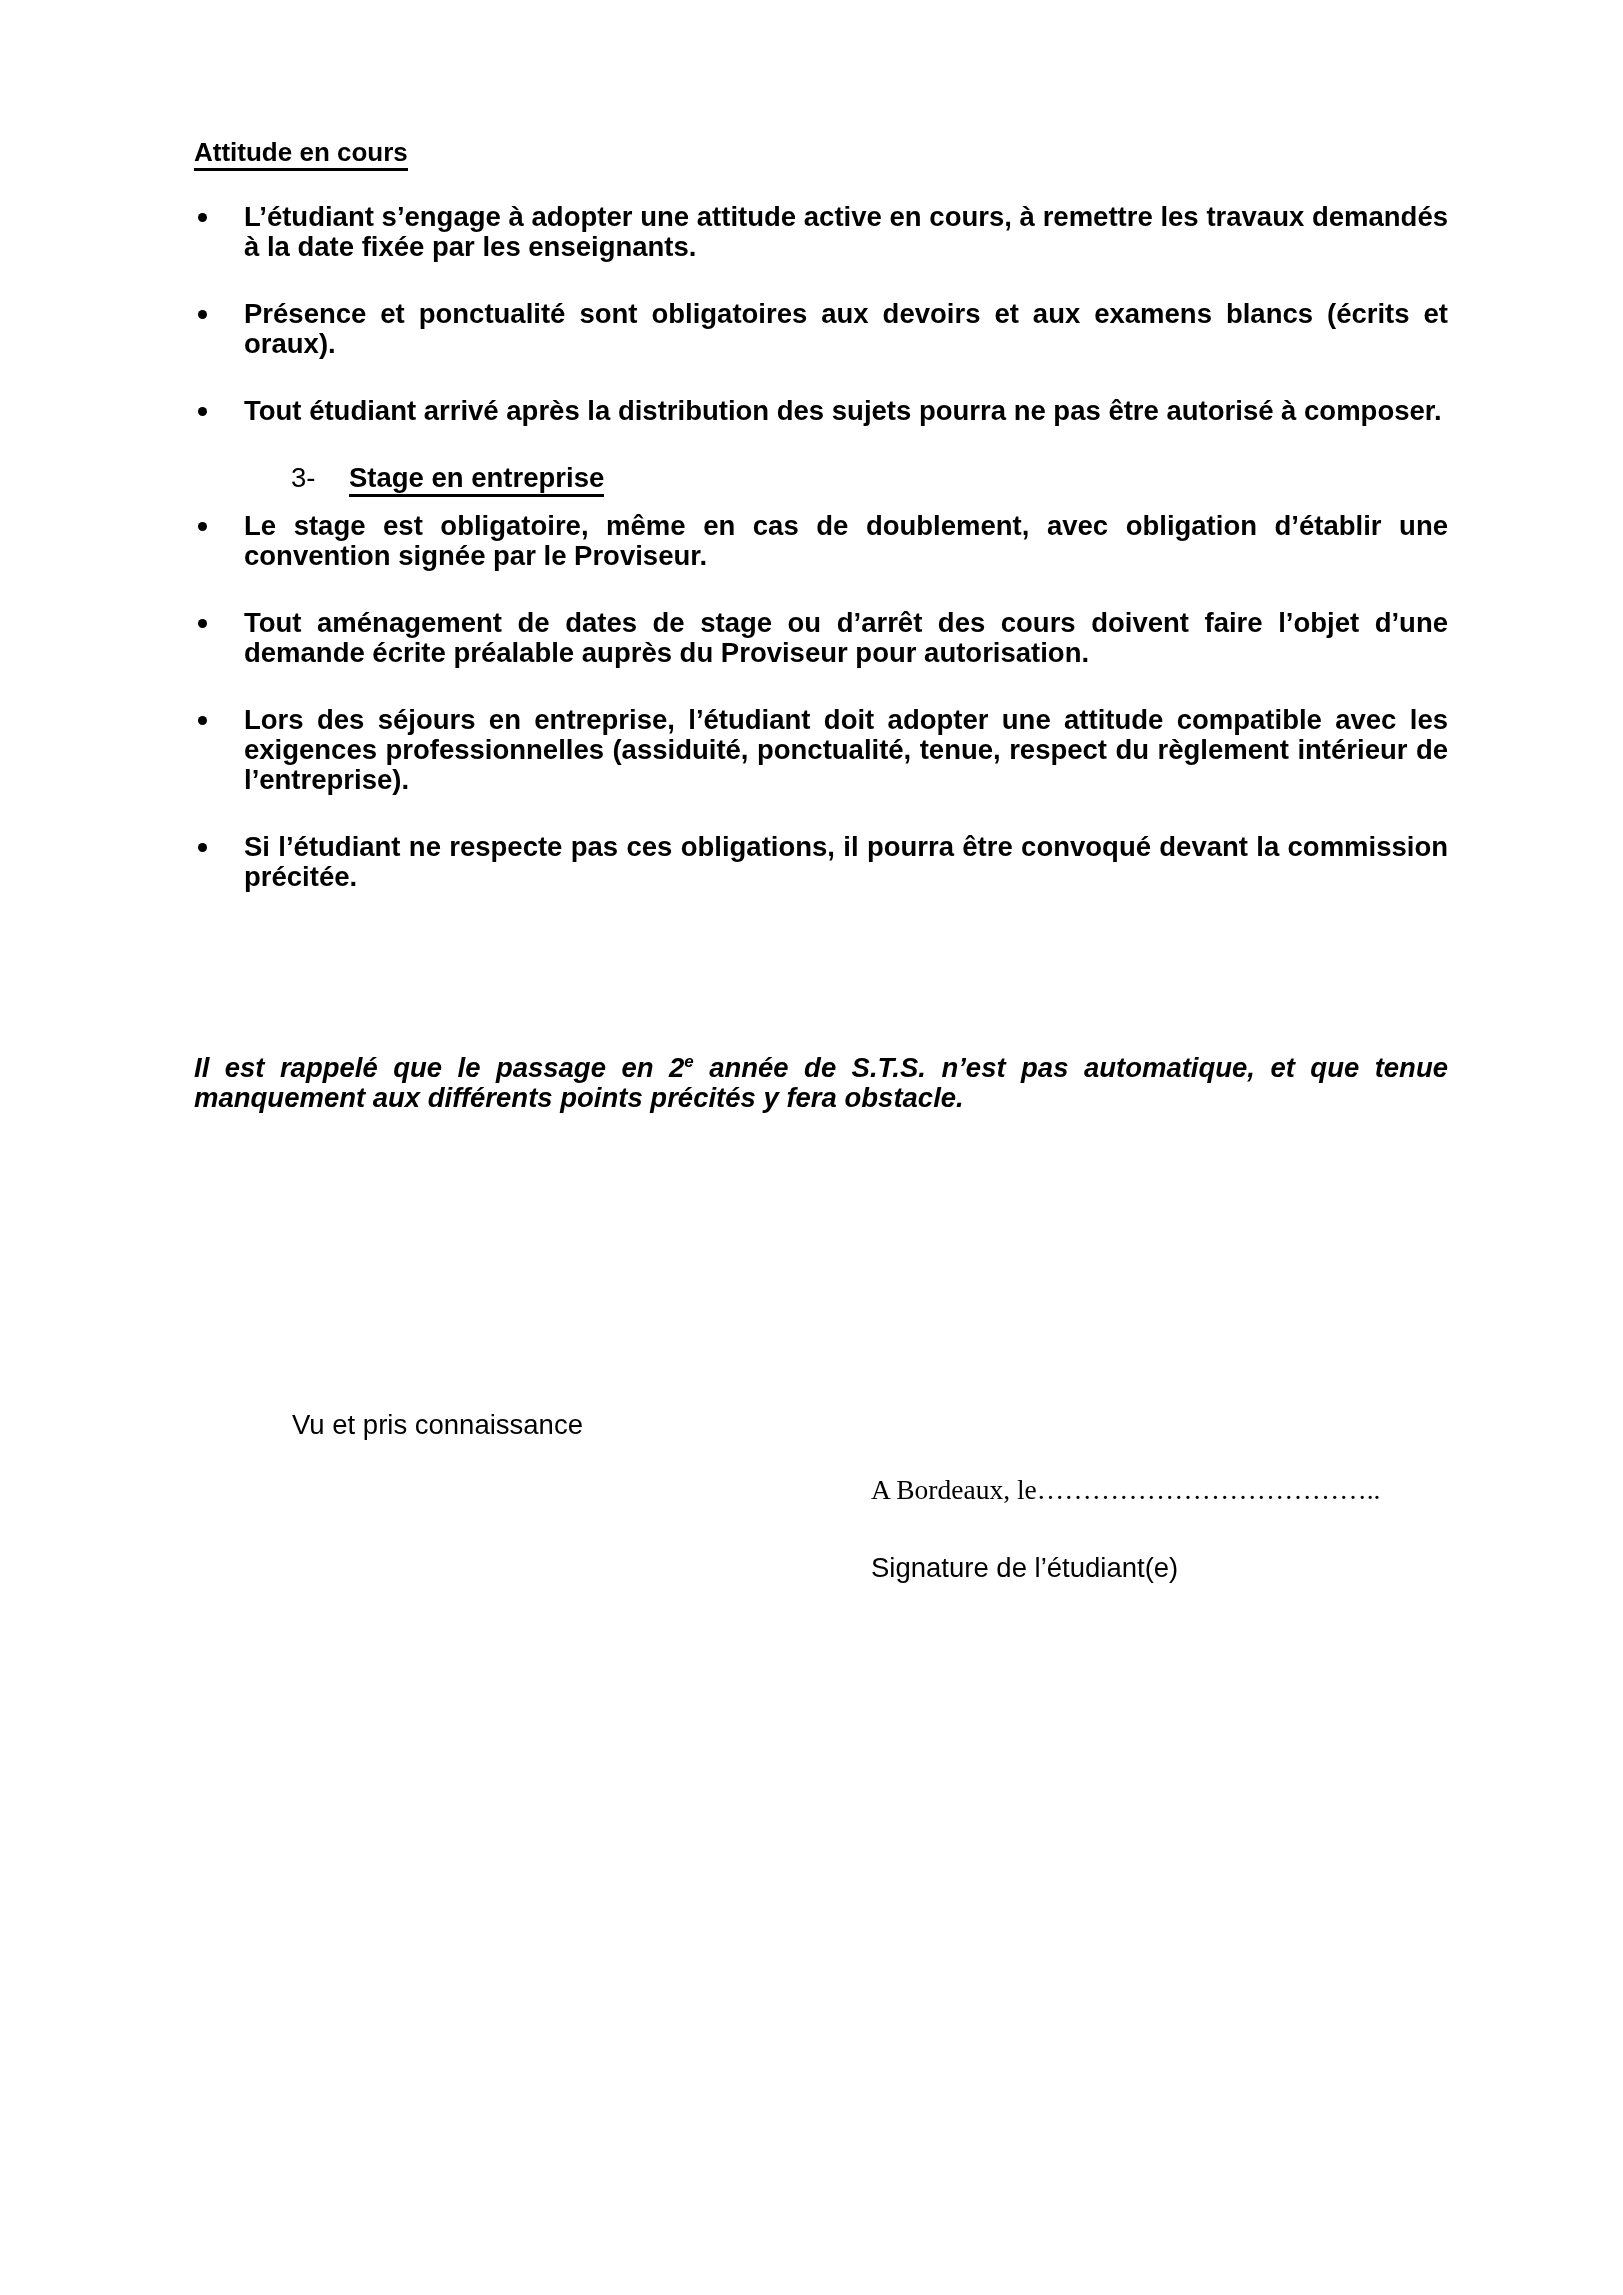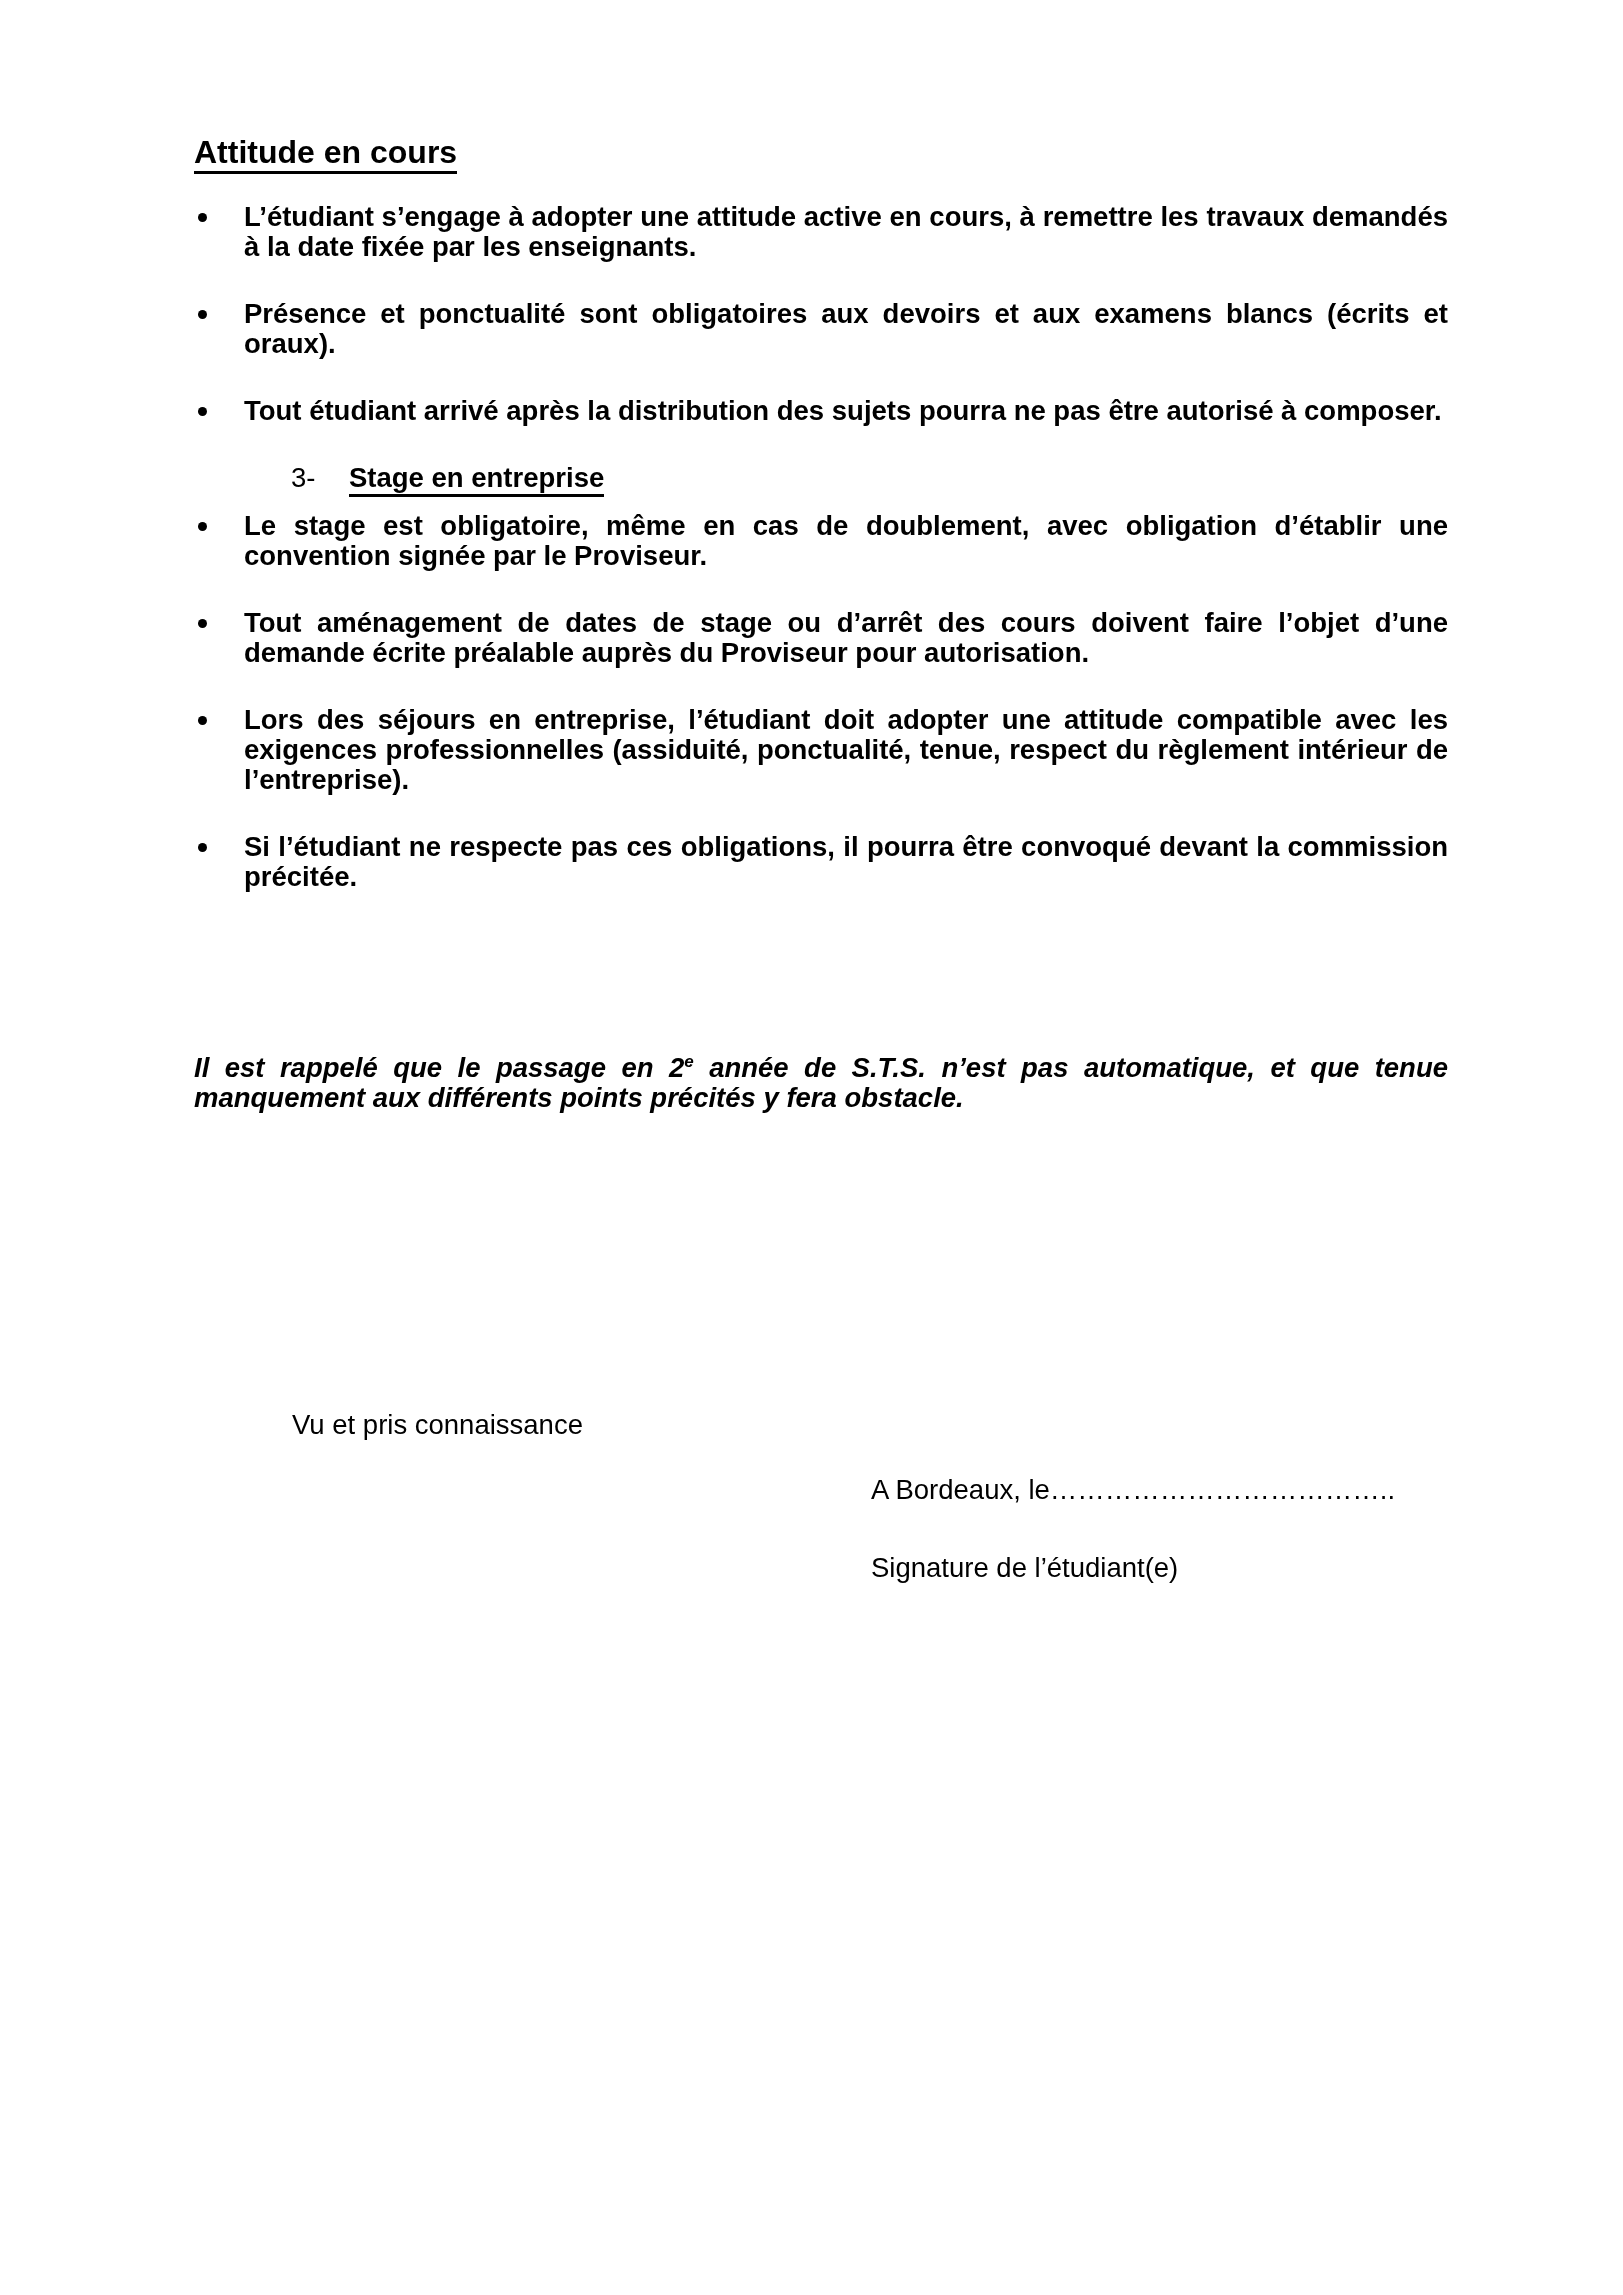--- a/index.html
+++ b/index.html
@@ -15,21 +15,21 @@
     background: #ffffff;
     color: #000000;
     font-family: "Liberation Sans", sans-serif;
     font-size: 27.5px;
     line-height: 30px;
     padding: 137px 175px 0 194px;
     overflow: hidden;
   }
   .heading {
     margin: 0 0 35px 0;
-    font-size: 32px;
+    font-size: 26px;
     font-weight: bold;
   }
   .u {
     border-bottom: 3.3px solid #000;
     padding-bottom: 1.3px;
   }
   .bullet {
     position: relative;
     padding-left: 50px;
     text-align: justify;
@@ -63,20 +63,21 @@
   .notice sup {
     font-size: 0.62em;
     line-height: 0;
     vertical-align: super;
   }
   .ack {
     margin: 297px 0 0 98px;
   }
   .place-date {
     margin: 35px 0 4px 677px;
+    font-family: Liberation Serif, serif;
   }
   .sig {
     margin: 48px 0 0 677px;
   }
   p { margin: 0; }
 </style>
 </head>
 <body>
 
 <div class="page">

